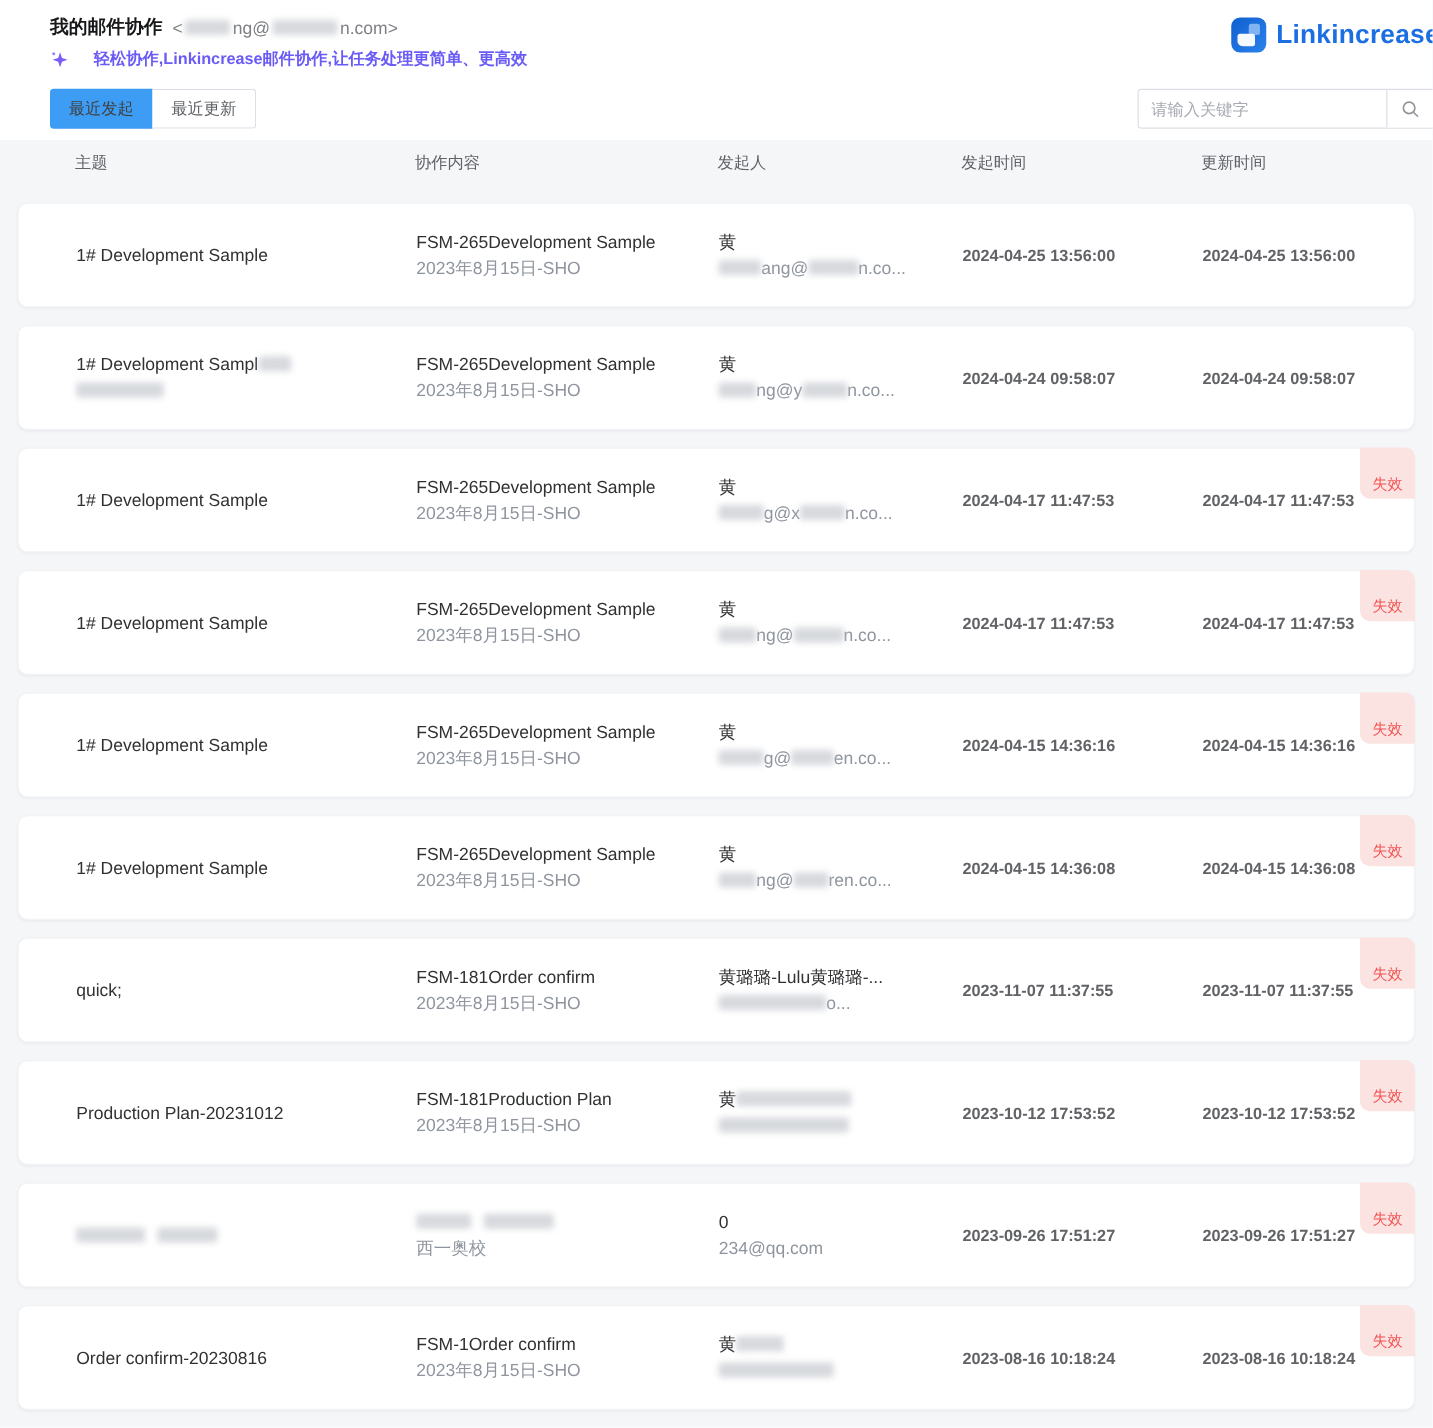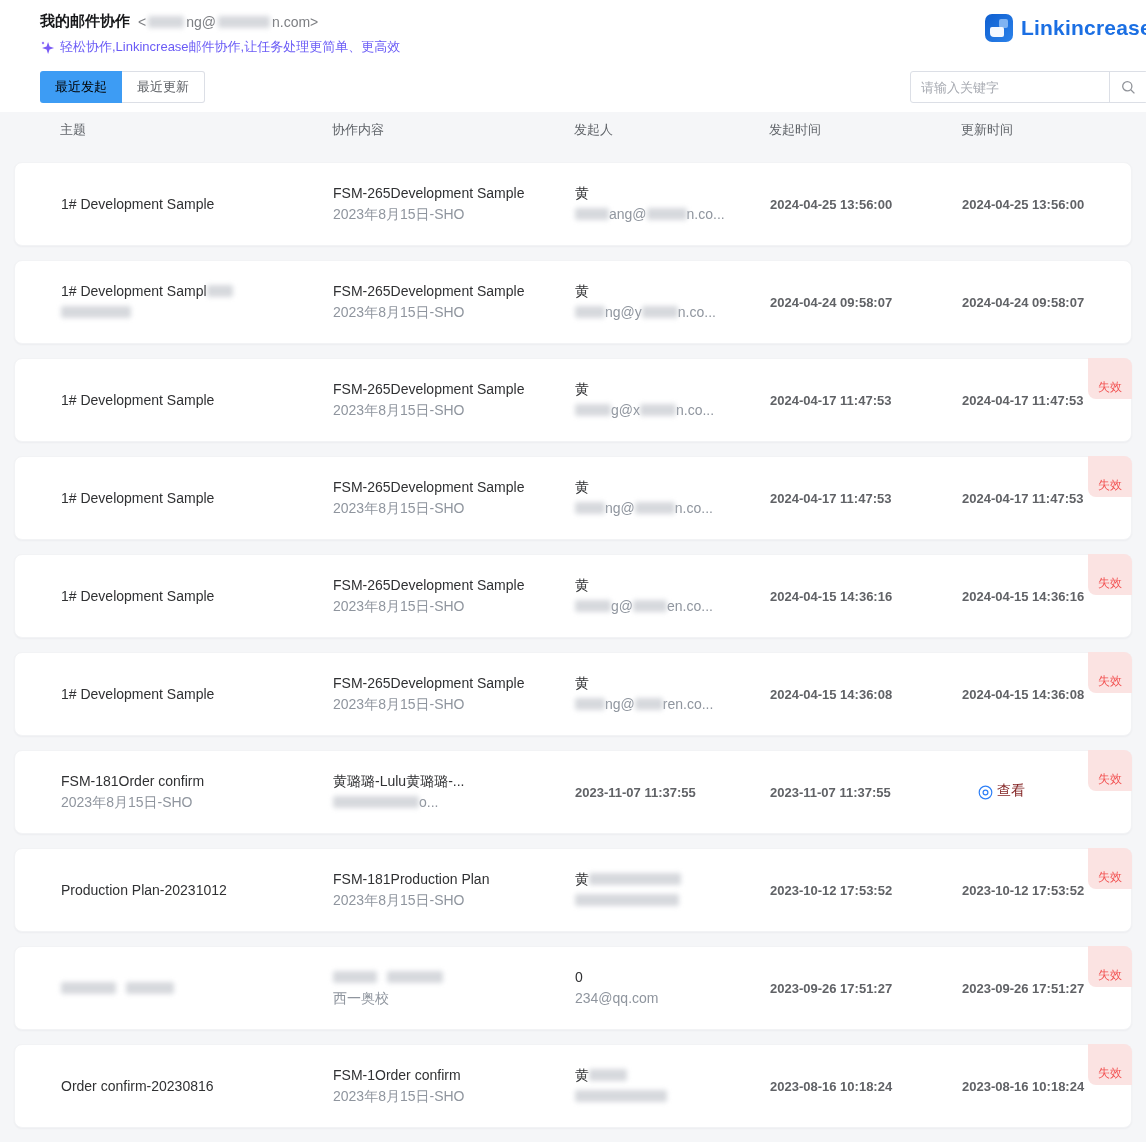--- a/index.html
+++ b/index.html
@@ -6,31 +6,31 @@
   body{
     width:1146px;height:1142px;overflow:hidden;position:relative;
     background:#ffffff;font-family:"Liberation Sans","DejaVu Sans",sans-serif;
     -webkit-font-smoothing:antialiased;
   }
   
   .hdr{padding:12px 40px 0 40px;position:relative;}
   .title-row{display:flex;align-items:center;gap:8px;}
   .page-title{font-size:15px;font-weight:bold;color:#17181a;margin:0;}
   .acct{font-size:14px;color:#7d7f83;display:inline-flex;align-items:center;gap:2px;}
-  .subtitle-row{margin-top:7px;display:flex;align-items:center;gap:5px;color:#6a5bf6;font-size:13px;}
+  .subtitle-row{margin-top:7px;display:flex;align-items:center;gap:20px;color:#6a5bf6;font-size:13px;font-weight:bold;}
   .logo{position:absolute;top:14px;left:985px;display:flex;align-items:center;gap:8px;white-space:nowrap;}
   .logo-icon{width:28px;height:28px;border-radius:7px;background:linear-gradient(135deg,#0f5fd0,#2b82ea);position:relative;flex:none;}
   .logo-icon .q-light{position:absolute;top:5px;right:5px;width:9px;height:9px;background:#7fb3f2;border-radius:2px;}
   .logo-icon .q-white{position:absolute;left:5px;bottom:5px;width:14px;height:10px;background:#f4f8ff;border-radius:2px 2px 2px 4px;}
   .logo-text{font-size:21px;font-weight:600;color:#1b6fe3;letter-spacing:.2px;}
   
   .toolbar{margin-top:15px;padding:0 40px;position:relative;height:34px;}
   .tabs{display:inline-flex;}
   .tab{height:32px;padding:0 15px;display:inline-flex;align-items:center;font-size:13px;cursor:pointer;box-sizing:border-box;}
-  .tab.active{background:#3d9cf4;color:#000000;border-radius:3px 0 0 3px;}
+  .tab.active{background:#3d9cf4;color:#404040;border-radius:3px 0 0 3px;}
   .tab.inactive{background:#fff;color:#5d6065;border:1px solid #dcdfe6;border-left:none;border-radius:0 3px 3px 0;}
   .search{position:absolute;right:-2px;top:0;display:flex;height:32px;border:1px solid #dcdfe6;border-radius:3px;background:#fff;box-sizing:border-box;width:238px;}
   .search input{border:none;outline:none;flex:1;padding:0 10px;font-size:13px;color:#303133;background:transparent;font-family:inherit;}
   .search input::placeholder{color:#a8abb2;}
   .search-btn{width:38px;border:none;border-left:1px solid #dcdfe6;background:#fff;display:flex;align-items:center;justify-content:center;cursor:pointer;padding:0;}
   
   .list{position:absolute;top:112px;left:0;right:0;bottom:0;background:#f5f6f8;overflow:hidden;}
   .grid{display:grid;grid-template-columns:250px 220px 173px 170px 174px 1fr;padding:0 20px 0 46px;gap:22px;}
   .thead{height:36px;align-items:center;margin:0 14px 14px 14px;color:#5f6368;font-size:13px;}
   .rows{display:flex;flex-direction:column;gap:14px;margin:0 14px;}
@@ -276,20 +276,23 @@
                 <circle cx="7.5" cy="7.5" r="2.4"></circle>
               </svg>
         </span>
         <span class="lbl">查看</span>
       </a>
     </div>
   </article>
 
   <article class="grid card">
     <span class="badge">失效</span>
+    <div class="cell subject">
+          <div class="line"><span>quick;</span></div>
+        </div>
     <div class="cell content">
           <div class="line"><span>FSM-181Order confirm</span></div>
           <div class="line"><span>2023年8月15日-SHO</span></div>
         </div>
     <div class="cell initiator">
           <div class="line"><span>黄璐璐-Lulu黄璐璐-...</span></div>
           <div class="line"><span class="blur" style="width: 86px;"></span><span>o...</span></div>
         </div>
     <div class="cell time created">2023-11-07 11:37:55</div>
     <div class="cell time updated">2023-11-07 11:37:55</div>

